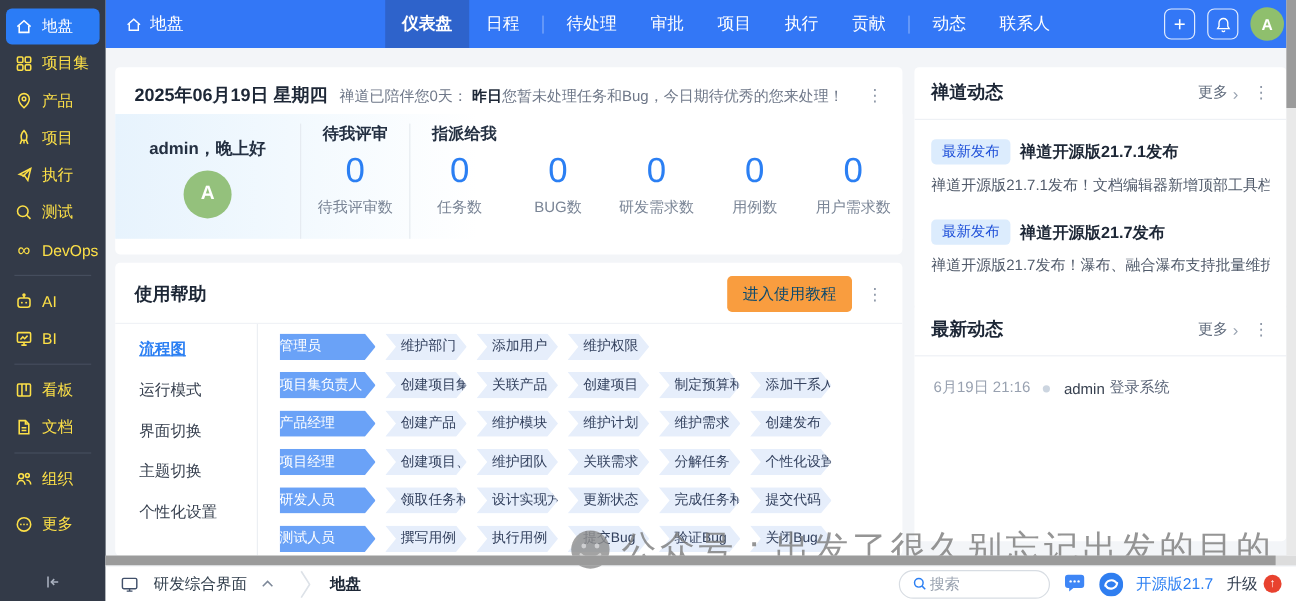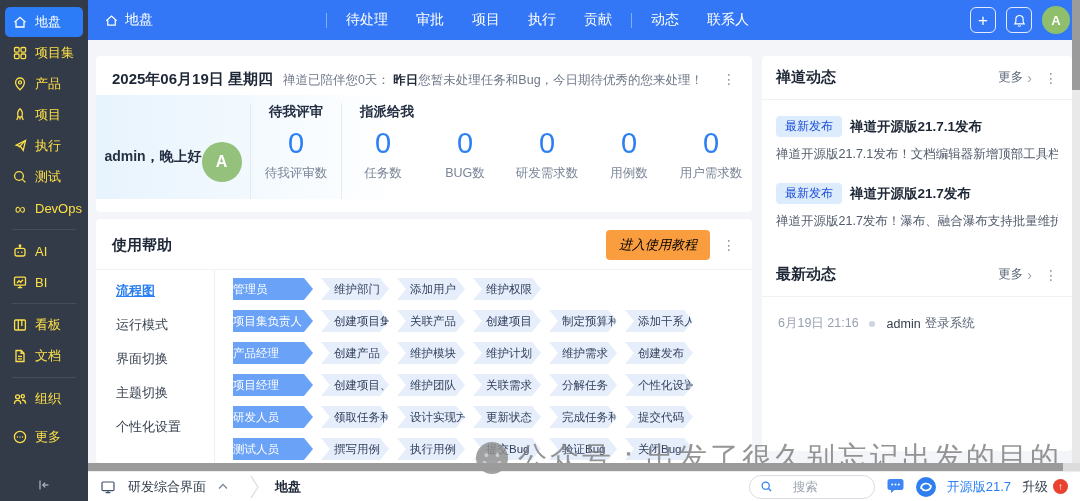--- a/index.html
+++ b/index.html
@@ -34,37 +34,37 @@
   .ellipsis-v { color:#8e98a8; font-size:14px; cursor:pointer; }
 
   
   #card-welcome { left:96px; top:56px; width:656px; height:156px; }
   .welcome-head { display:flex; align-items:baseline; gap:10px; padding:14px 16px 4px; }
   .welcome-date { font-size:15px; font-weight:bold; color:#1d2736; }
   .welcome-msg { font-size:12.5px; color:#6f7889; }
   .welcome-msg b { color:#1d2736; }
   .welcome-head .ellipsis-v { margin-left:auto; }
   .stats { display:flex; height:104px; margin-top:2px; background:linear-gradient(90deg,#e7f3fd 0%,#f2f9fe 22%,#ffffff 46%); padding-top:8px; }
-  .user-block { width:154px; display:flex; flex-direction:row; align-items:center; padding-top:12px;justify-content:center; }
+  .user-block { width:154px; display:flex; flex-direction:column; align-items:center; padding-top:12px; }
   .user-name { font-size:14px; font-weight:bold; color:#243042; }
   .avatar-lg { width:40px; height:40px; border-radius:50%; background:#94c17c; color:#fff; font-size:16px; font-weight:bold; display:flex; align-items:center; justify-content:center; margin-top:9px; }
   .stat-group { display:flex; flex-direction:column; align-items:flex-start; }
   .stat-group.review { border-left:1px solid #e6ebf1; border-right:1px solid #e6ebf1; }
   .g-header { width:90px; text-align:center; font-size:13.5px; font-weight:bold; color:#243042; }
   .stat-cells { display:flex; }
   .stat-cell { width:82px; text-align:center; }
   .stat-group.review .stat-cell { width:90px; }
   .stat-value { font-size:29px; line-height:1.1; color:#2b7ff3; margin-top:7px; cursor:pointer; }
   .stat-label { font-size:12.5px; color:#7a8596; margin-top:5px; }
 
   
   #card-help { left:96px; top:219px; width:656px; height:244px; overflow:hidden; }
   .help-head { display:flex; align-items:center; padding:11px 16px 9px; }
   .card-title { font-size:15px; font-weight:bold; color:#1d2736; }
-  .tutorial-btn { margin-left:auto; margin-right:12px; background:#f99d3f; color:#000000; border:none; font-size:13px; padding:6px 13px; border-radius:4px; cursor:pointer; font-family:inherit;font-style:italic; }
+  .tutorial-btn { margin-left:auto; margin-right:12px; background:#f99d3f; color:#0c4a6e; border:none; font-size:13px; padding:6px 13px; border-radius:4px; cursor:pointer; font-family:inherit; }
   .help-body { display:flex; border-top:1px solid #f0f2f6; height:100%; }
   .help-menu { width:119px; padding:12px 0 0 20px; border-right:1px solid #eceff3; }
   .help-menu-item { font-size:13px; color:#37404f; margin-bottom:16px; cursor:pointer; white-space:nowrap; }
   .help-menu-item.active { color:#2b7ff3; font-weight:bold;text-decoration:underline; }
   .flow { flex:1; padding:8px 0 0 18px; display:flex; flex-direction:column; gap:10px; }
   .flow-row { display:flex; gap:8px; }
   .chip { height:22px; line-height:22px; font-size:11.5px; white-space:nowrap; overflow:hidden; }
   .chip.role { width:80px; padding-left:0; background:#6aa2f7; color:#fff;
     clip-path:polygon(0 0, calc(100% - 9px) 0, 100% 50%, calc(100% - 9px) 100%, 0 100%); }
   .chip.step { width:68px; padding-left:13px; background:#e6eefb; color:#33415e; cursor:pointer;
@@ -97,21 +97,21 @@
   #hscroll .thumb { position:absolute; left:0; top:0; height:8px; width:975px; background:#9b9b9b; }
   #vscroll { position:absolute; right:0; top:0; width:8px; height:463px; background:#e9e9e9; z-index:75; }
   #vscroll .thumb { position:absolute; right:0; top:0; width:8px; height:90px; background:#9b9b9b; }
 
   
   #bottombar { position:absolute; left:88px; top:471px; right:0; bottom:0; background:#fff; border-top:1px solid #e9ecf0; display:flex; align-items:center; padding:0 12px; z-index:50; }
   .view-switcher { display:flex; align-items:center; gap:12px; font-size:13px; color:#33404e; cursor:pointer; }
   .crumb-sep { margin:0 16px 0 22px; }
   .crumb-current { font-size:13px; font-weight:bold; color:#1d2736; }
   .bottom-right { margin-left:auto; display:flex; align-items:center; gap:11px; }
-  .search-pill { display:flex; gap:20px; width:126px; height:24px; border:1px solid #d8dde3; border-radius:13px; padding:0 10px; }
+  .search-pill { display:flex; gap:2px; width:126px; height:24px; border:1px solid #d8dde3; border-radius:13px; padding:0 10px; }
   .search-pill input { border:none; outline:none; width:80px; font-size:12.5px; color:#333; background:transparent; font-family:inherit; }
   .search-pill input::placeholder { color:#9aa3b0; }
   .version-label { font-size:13px; color:#2b7ff3; cursor:pointer; }
   .upgrade { display:flex; align-items:center; gap:5px; font-size:13px; color:#333f50; cursor:pointer; }
   .upgrade-badge { width:15px; height:15px; border-radius:50%; background:#e8422f; color:#fff; font-size:10px; line-height:1; display:flex; align-items:center; justify-content:center; }
 
   
   #watermark { position:absolute; left:474px; top:438px; display:flex; align-items:center; gap:8px; z-index:60; pointer-events:none; opacity:.82; }
   #watermark .wm-text { font-size:29px; color:#7e7e7e; letter-spacing:3px; white-space:nowrap; }
 </style>
@@ -260,20 +260,22 @@
   <div class="brand">
     <span class="icon">
         <svg width="15" height="15" viewBox="0 0 16 16" fill="none" stroke="#fff" stroke-width="1.3">
           <path d="M2.5 8.2 L8 3.3 L13.5 8.2"></path>
           <path d="M4 7.4 V13 H12 V7.4"></path>
         </svg>
       </span>
     <span>地盘</span>
   </div>
   <div class="nav-tabs">
+    <div class="nav-tab active">仪表盘</div>
+    <div class="nav-tab">日程</div>
     <div class="nav-sep"></div>
     <div class="nav-tab">待处理</div>
     <div class="nav-tab">审批</div>
     <div class="nav-tab">项目</div>
     <div class="nav-tab">执行</div>
     <div class="nav-tab">贡献</div>
     <div class="nav-sep"></div>
     <div class="nav-tab">动态</div>
     <div class="nav-tab">联系人</div>
   </div>

